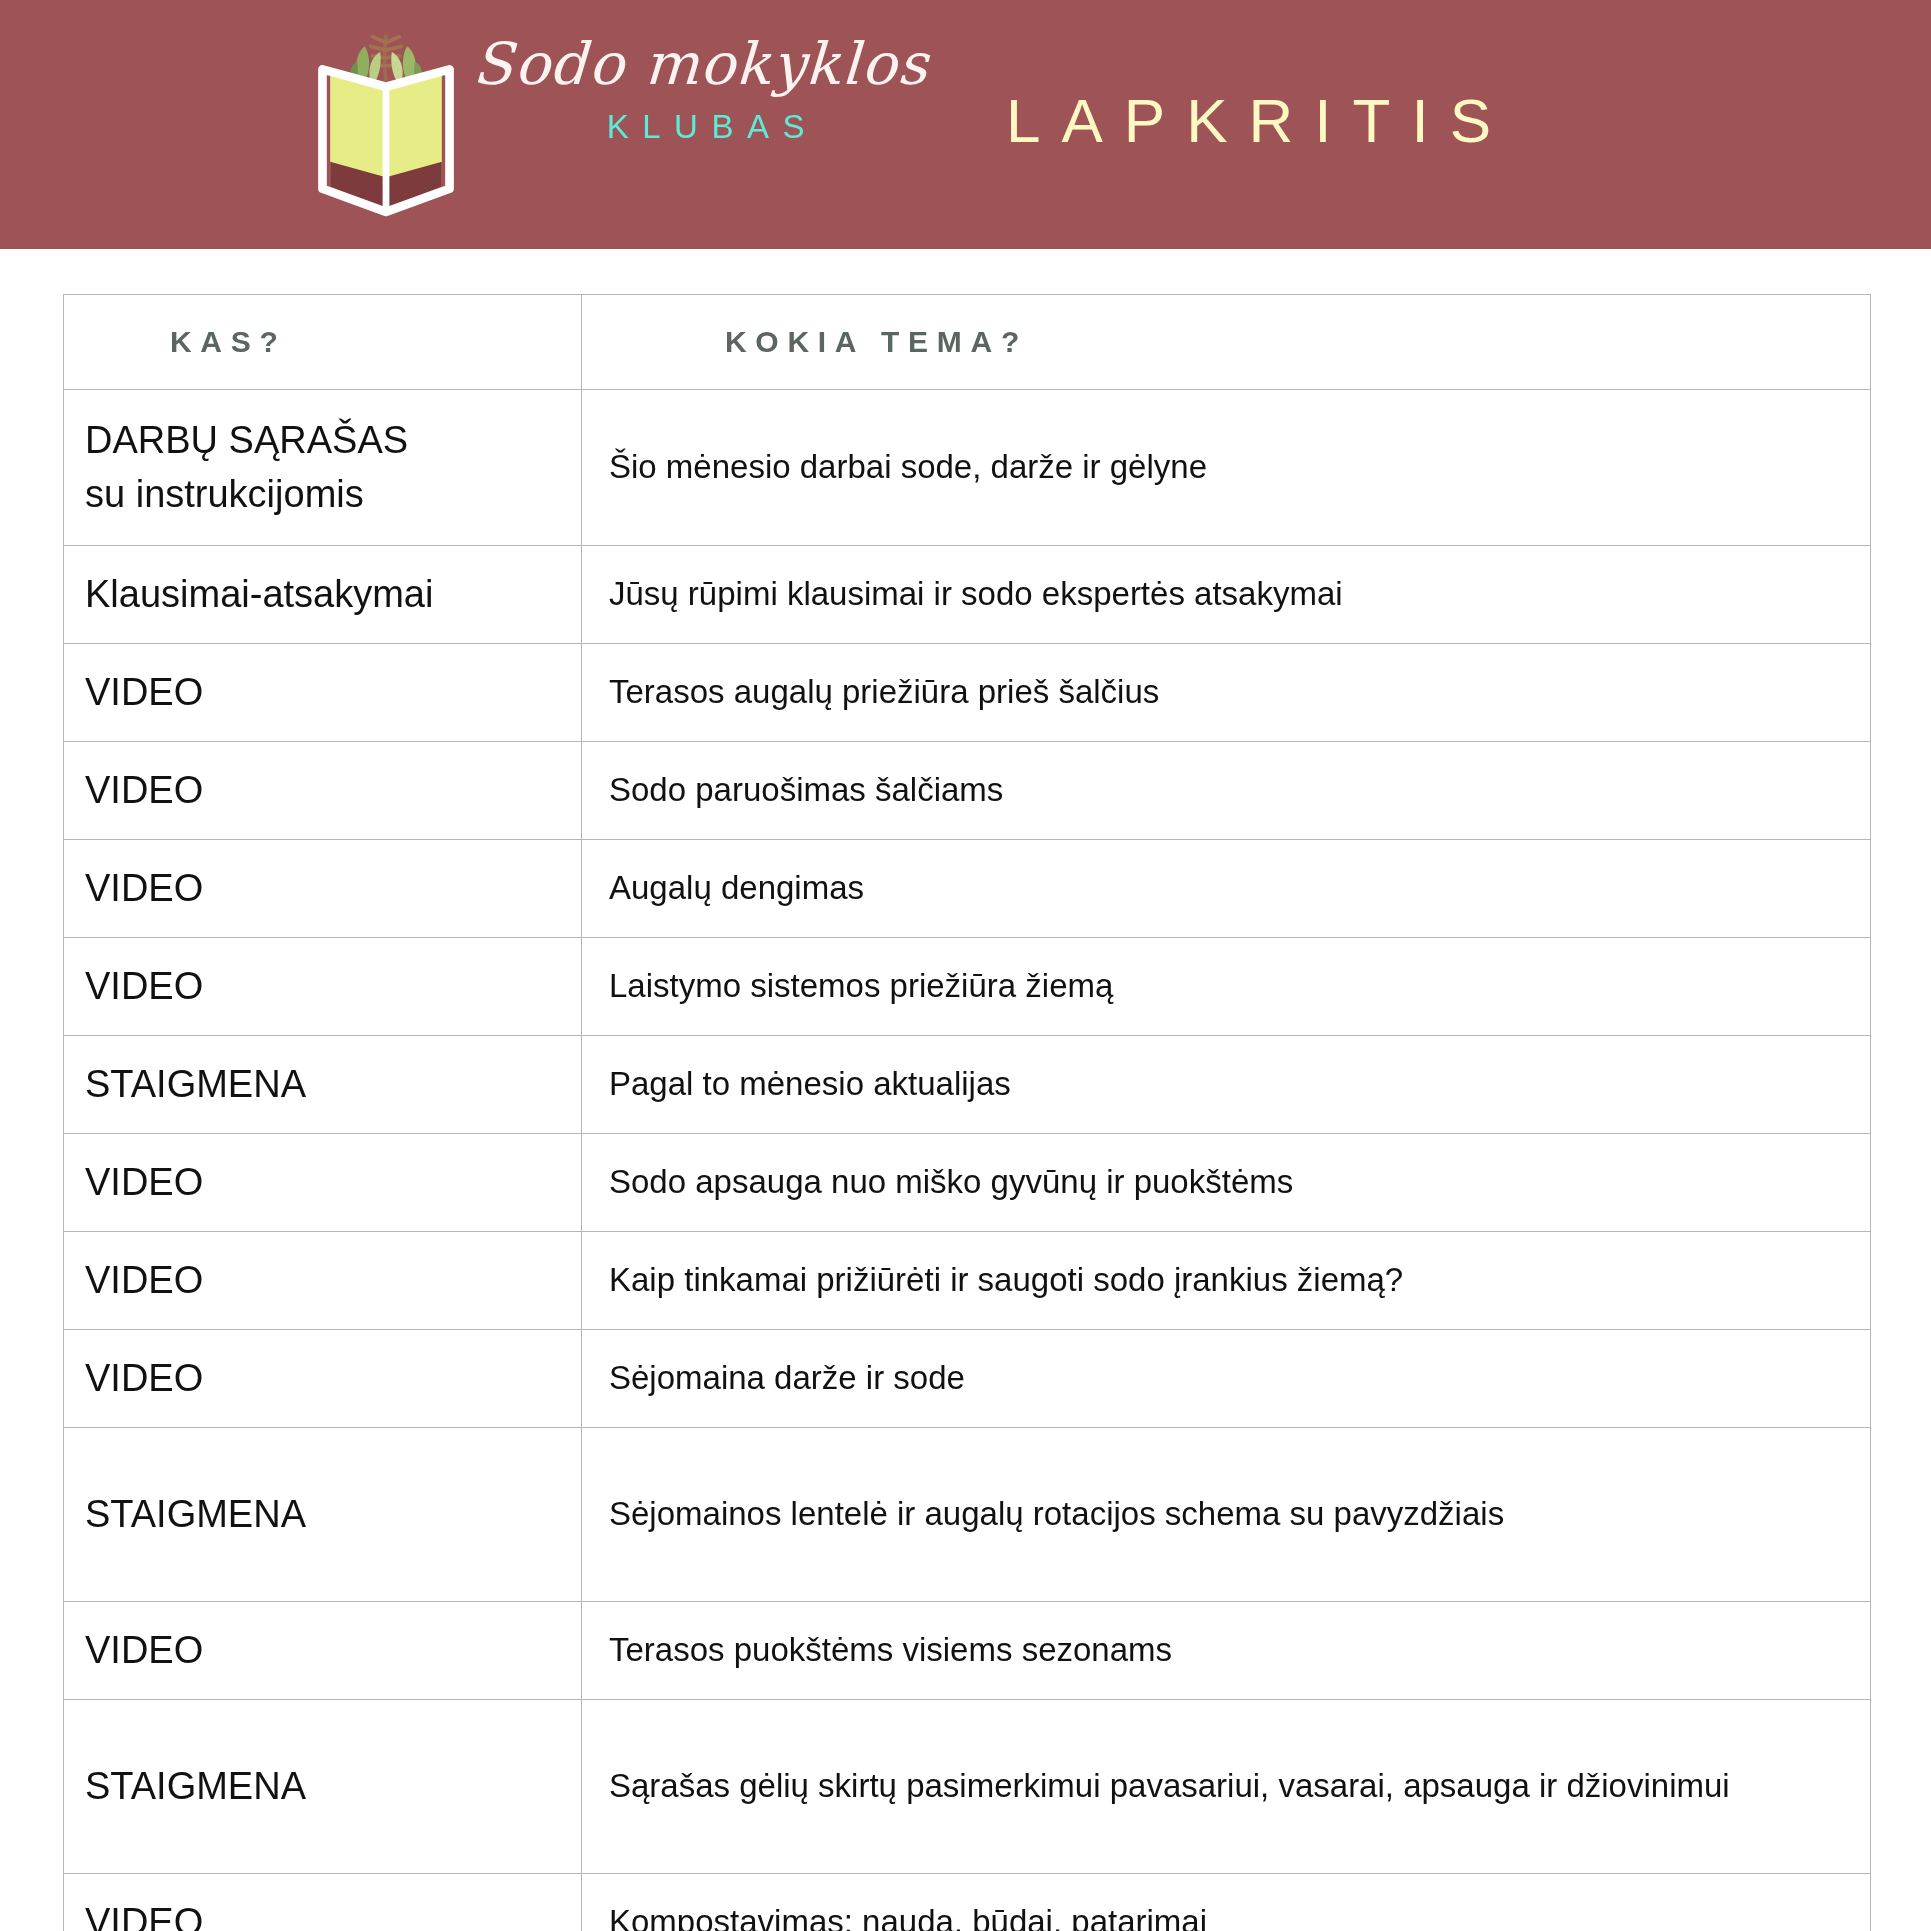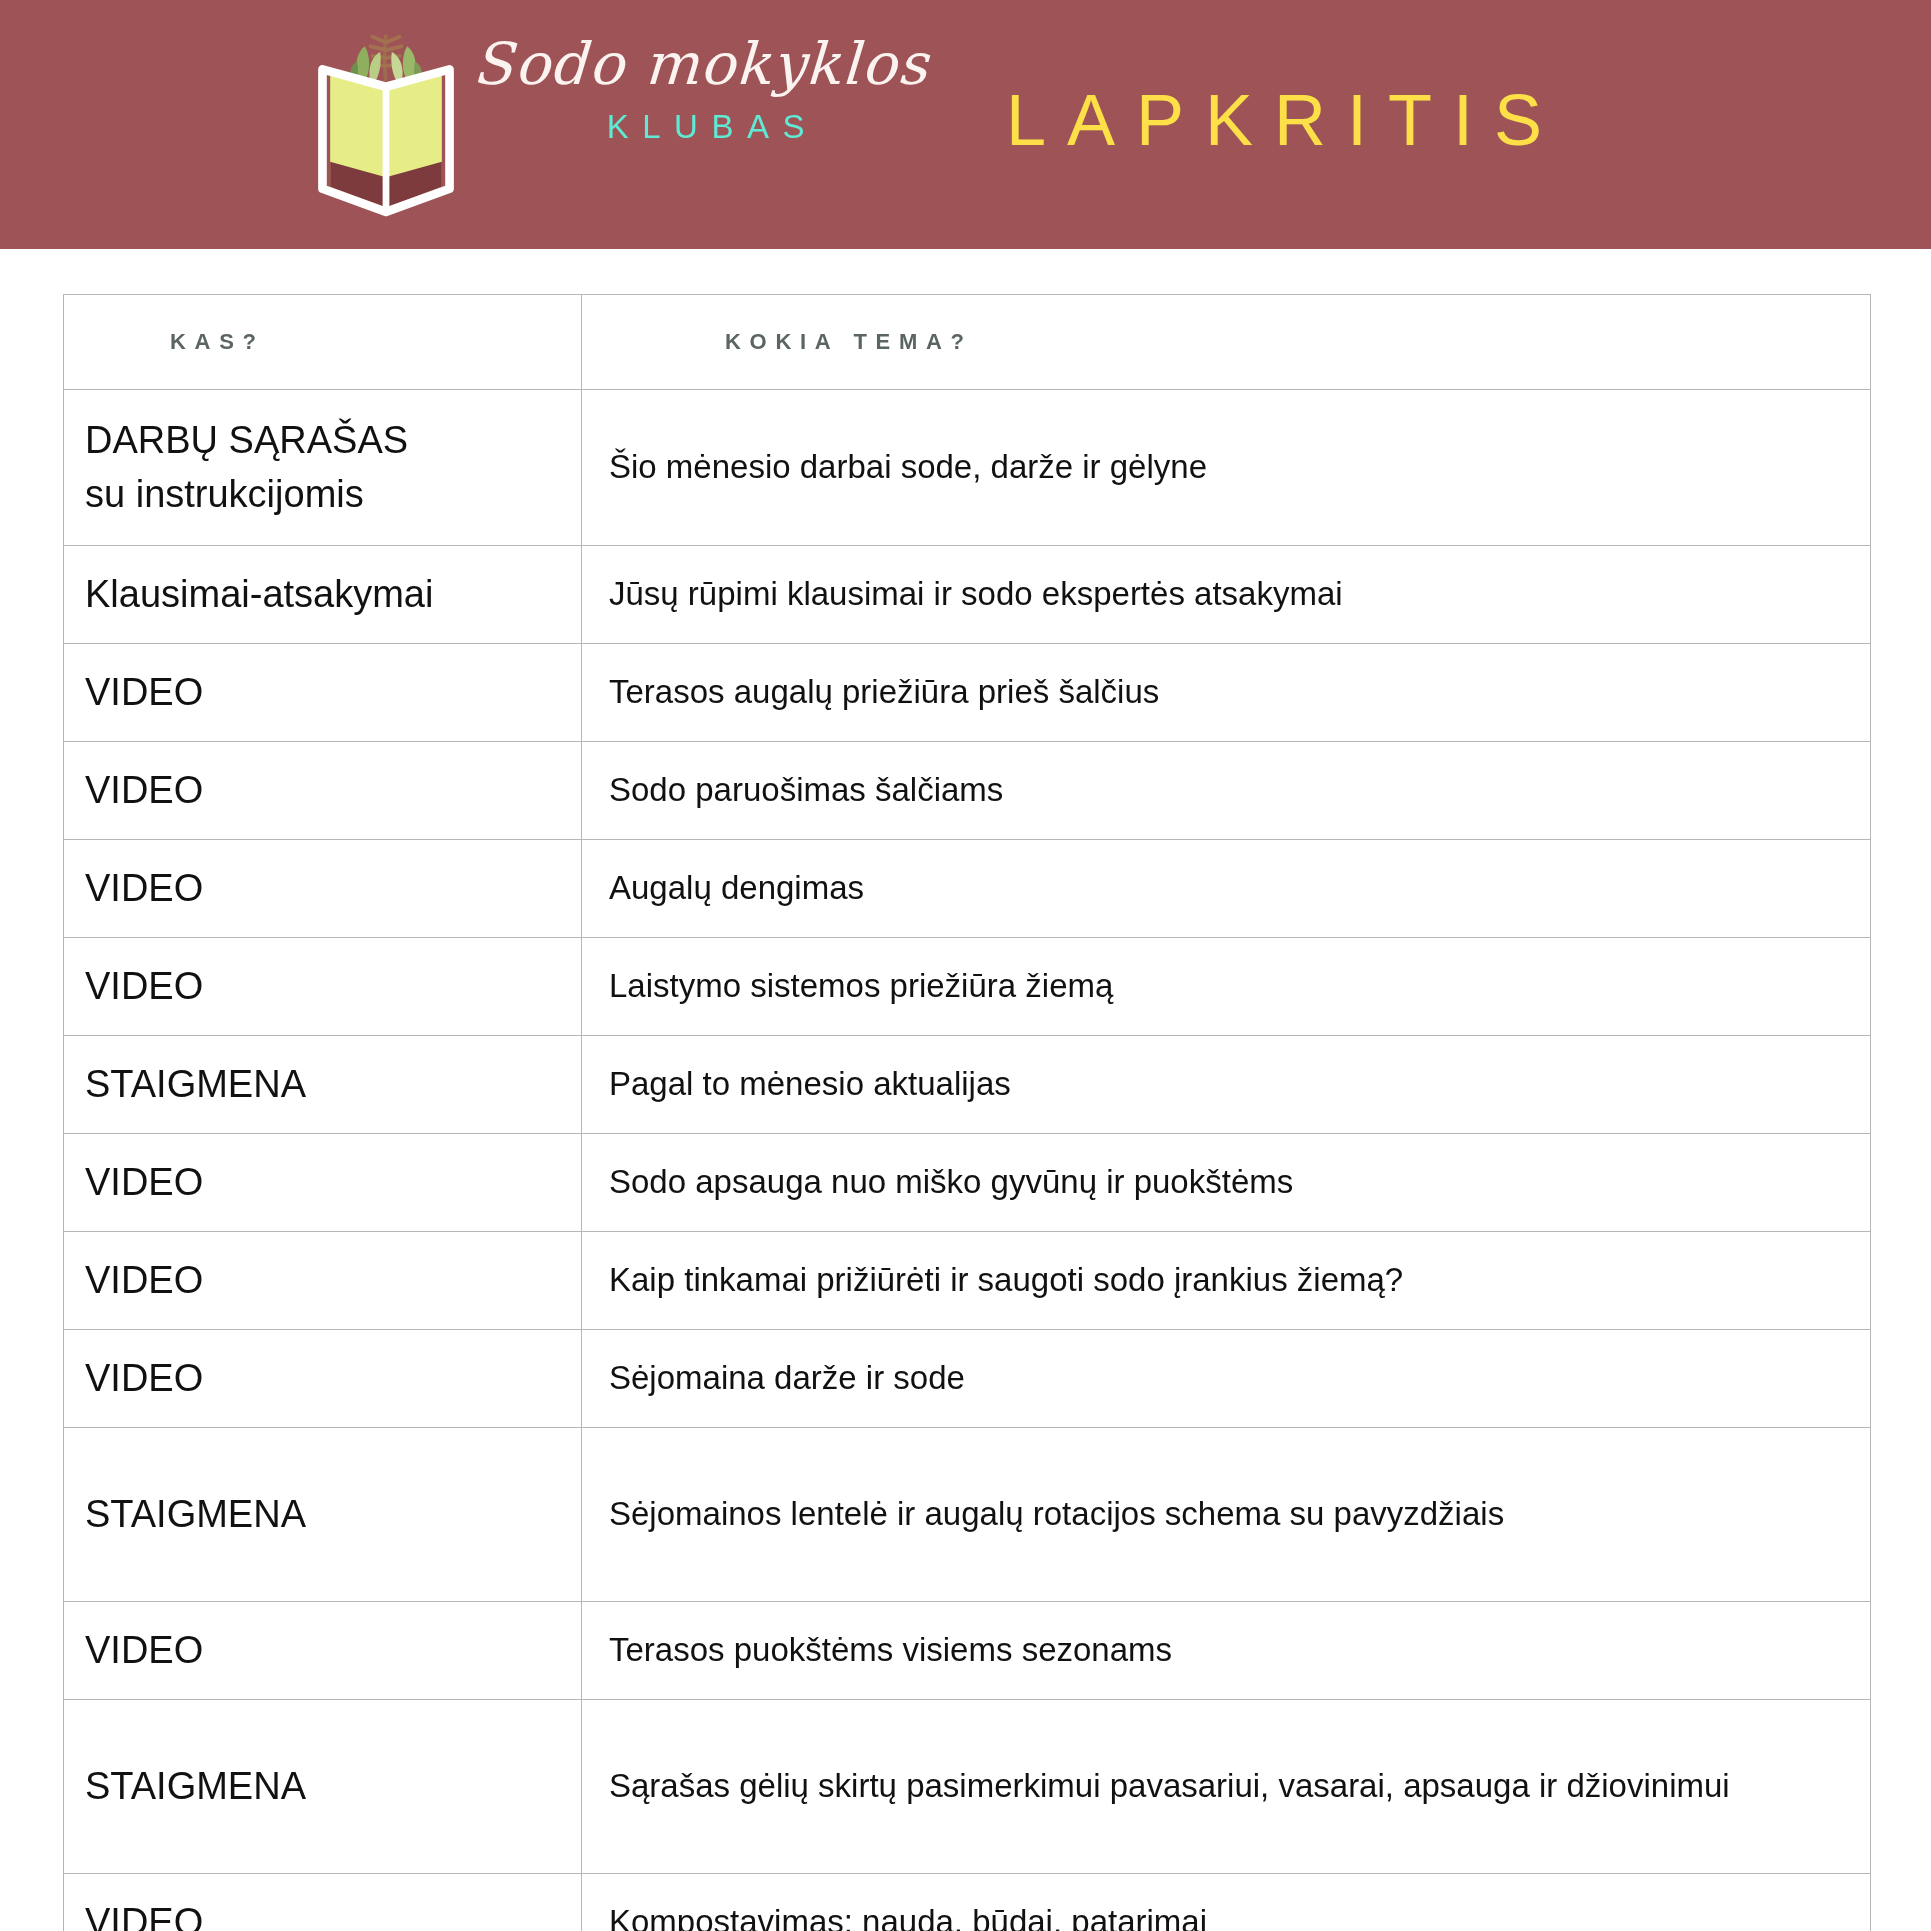--- a/index.html
+++ b/index.html
@@ -77,23 +77,23 @@
     padding-left: 13.5px;
     white-space: nowrap;
   }
 
   .month-title {
     position: absolute;
     left: 1006px;
     top: 48px;
     font-family: "Liberation Sans", sans-serif;
     font-weight: 300;
-    font-size: 72px;
+    font-size: 62px;
     letter-spacing: 21px;
-    color: #fde047;
+    color: #fef9c3;
     white-space: nowrap;
     line-height: 145px;
   }
 
   
   .table-wrap {
     position: absolute;
     left: 63px;
     top: 294px;
     width: 1807px;
@@ -114,21 +114,21 @@
     vertical-align: middle;
     background: #ffffff;
   }
 
   table.schedule thead th {
     height: 95px;
     padding: 0 0 0 35px;
     text-align: left;
     font-family: "Liberation Sans", sans-serif;
     font-weight: bold;
-    font-size: 22px;
+    font-size: 30px;
     letter-spacing: 8.7px;
     color: #5C6661;
   }
   table.schedule thead th.h-kas  { padding-left: 106px; }
   table.schedule thead th.h-tema { padding-left: 143px; margin-top: 35px; }
 
   table.schedule tbody td {
     font-family: "Liberation Sans", sans-serif;
     font-weight: 400;
     color: #111111;

